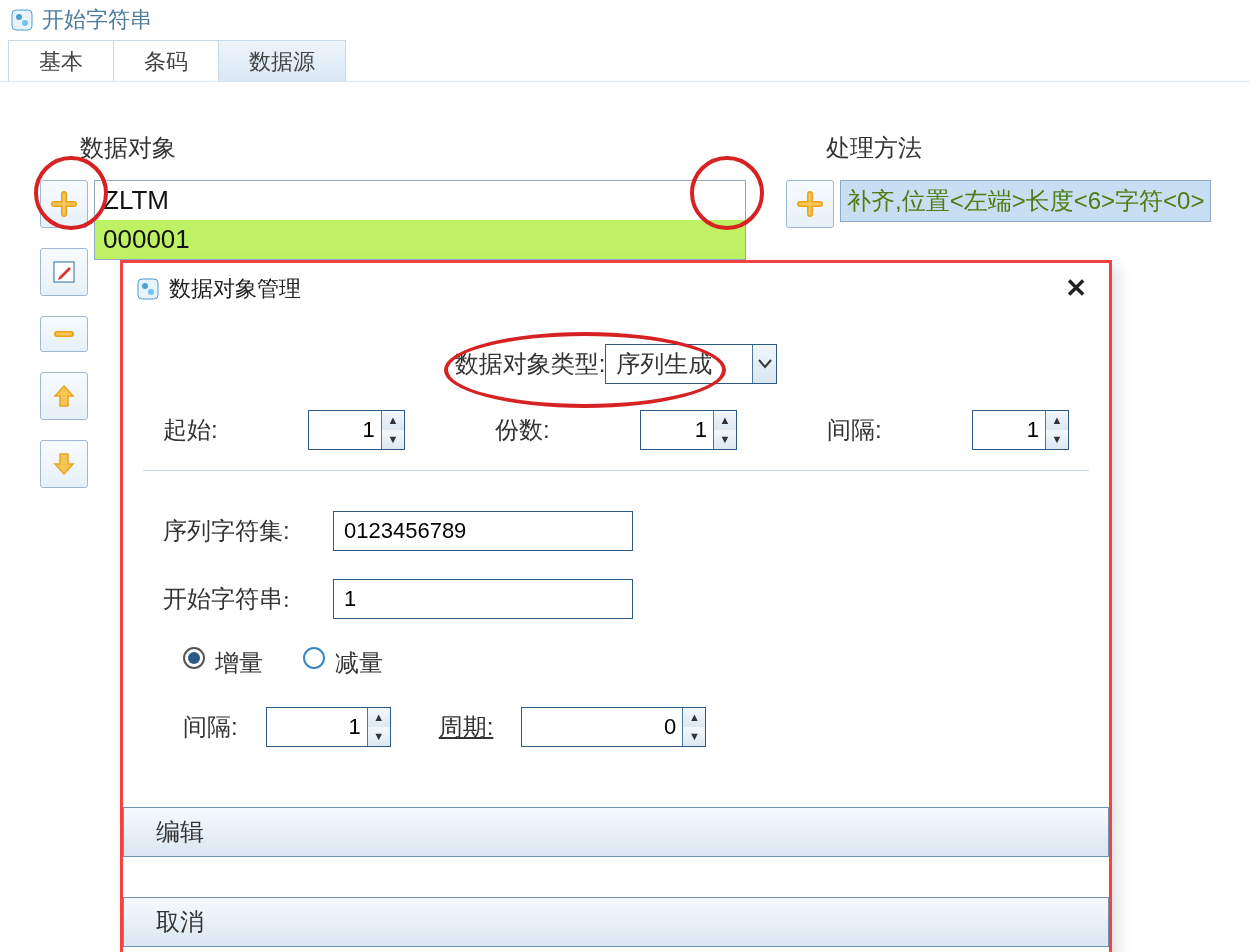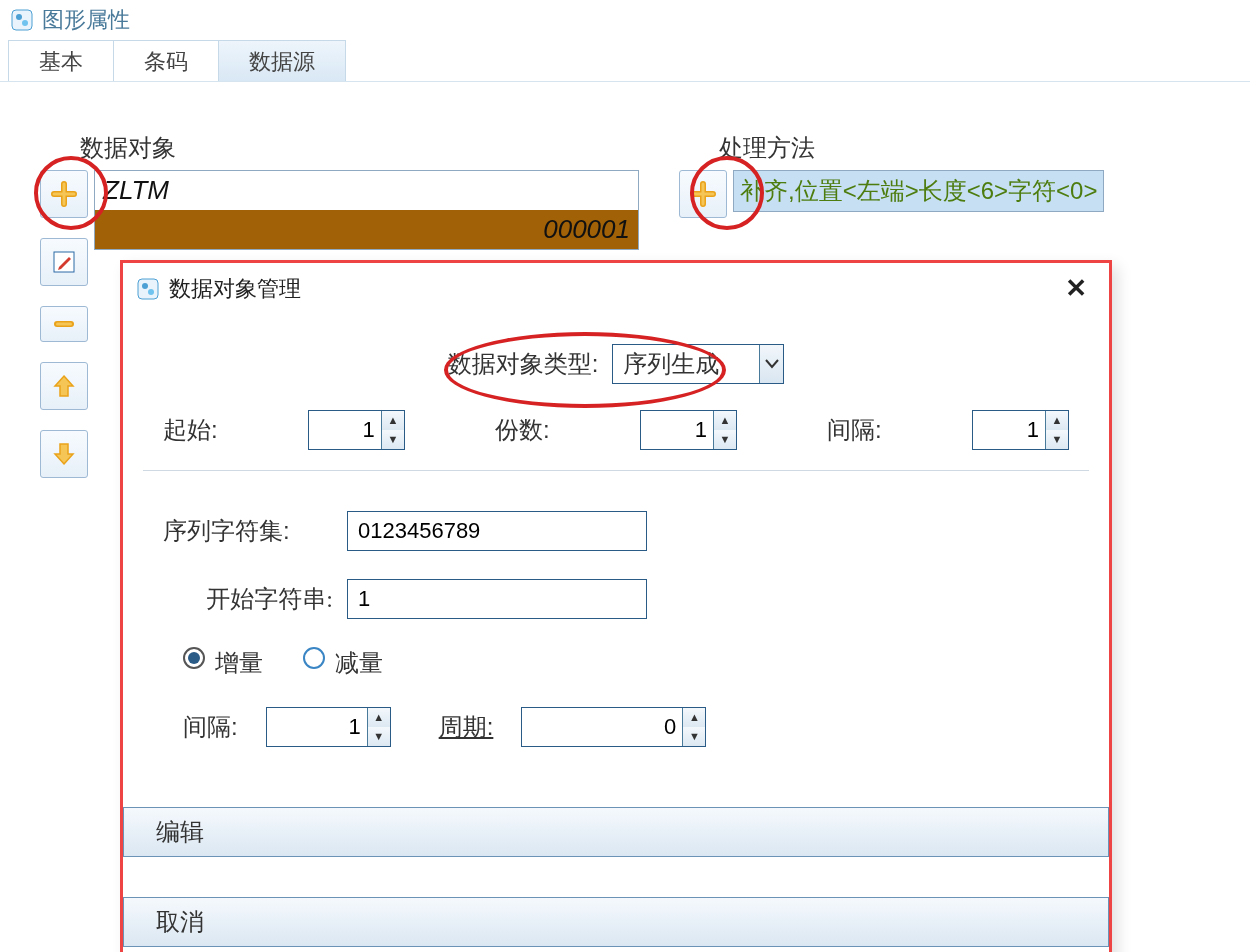--- a/index.html
+++ b/index.html
@@ -13,44 +13,44 @@
 
 .tabs { border-bottom: 1px solid #d6e4ef; padding-left: 8px; display: flex; gap: 0; background:#fff; }
 .tab { padding: 6px 30px 4px; border: 1px solid #c6d9e8; border-bottom: none; background: #fff; font-size: 22px; color:#444; cursor:pointer; margin-right:-1px; }
 .tab.active { background: linear-gradient(#eef5fb,#d9e8f5); }
 
 
 .content { padding: 50px 40px; position: relative; }
 .cols { display: flex; gap: 30px; }
 .col { flex: 0 0 auto; }
 
-.group-label { font-size: 24px; margin-bottom: 6px; padding-left: 40px; }
+.group-label { font-size: 24px; margin-bottom: 16px; padding-left: 40px; }
 
 .obj-row { display: flex; gap: 6px; align-items: flex-start; }
 .icon-col { display:flex; flex-direction:column; gap: 20px; }
 .icon-btn { width: 48px; height: 48px; border: 1px solid #9db9d4; background: linear-gradient(#f7fbff,#e7f0f8); display:flex; align-items:center; justify-content:center; cursor:pointer; border-radius:3px; }
 .icon-btn.minus { height: 36px; }
 
-.listbox { border: 1px solid #8fa9c3; width: 545px; background:#fff;font-style:italic; }
+.listbox { border: 1px solid #8fa9c3; width: 652px; background:#fff; }
 .listbox .item { padding: 4px 8px; font-size: 26px; color:#111; }
-.listbox .item.selected { background: #a16207; text-align: right; }
+.listbox .item.selected { background: #bef264; }
 
 .proc-list { border: 1px solid #8fa9c3; background:#fff; }
 .proc-item { padding: 4px 6px; font-size: 24px; color:#4d7c0f; background:#c7dff2; white-space:nowrap; }
 
 .red-circle { position:absolute; border: 4px solid #d62222; border-radius: 50%; pointer-events:none; }
 
 
 .modal { position:absolute; left:120px; top:260px; width:992px; background:#fff; border:3px solid #ef4444; box-shadow: 6px 6px 14px rgba(0,0,0,0.12); z-index:100; }
 .modal-titlebar { display:flex; align-items:center; padding:8px 14px; gap:10px; font-size:22px; color:#222; }
 .modal-titlebar .spacer { flex:1; }
 .close-x { font-size:26px; font-weight:bold; cursor:pointer; padding:2px 8px; }
 
 .modal-top { padding: 30px 40px 20px; display:flex; flex-direction:column; gap:26px; }
-.row { display:flex; align-items:center; gap:14px; flex-wrap:nowrap; }
+.row { display:flex; align-items:center; flex-wrap:nowrap; }
 .lbl { font-size:24px; color:#333; white-space:nowrap; }
 .sel-wrap { border:1px solid #2a5b87; display:flex; align-items:center; height:40px; background:#fff; }
 .sel-wrap .sel-text { padding: 4px 40px 4px 10px; font-size:24px; }
 .sel-wrap .sel-arrow { width:24px; height:38px; border-left:1px solid #4a7a9a; display:flex; align-items:center; justify-content:center; background:linear-gradient(#f1f6fb,#d9e6f1); }
 .num-wrap { display:flex; align-items:center; border:1px solid #2a5b87; height:40px; background:#fff; }
 .num-wrap input { border:none; width:72px; text-align:right; padding:4px 6px; font-size:22px; outline:none; }
 .num-wrap .spin { display:flex; flex-direction:column; border-left:1px solid #4a7a9a; }
 .num-wrap .spin .s { width:22px; height:19px; font-size:11px; line-height:1; display:flex; align-items:center; justify-content:center; cursor:pointer; background:linear-gradient(#f3f8fc,#dce8f2); }
 hr.div { border:none; border-top:1px solid #cfd9e3; margin: 0 20px; }
 .modal-body { padding: 40px 40px 20px; display:flex; flex-direction:column; gap:28px; }
@@ -73,21 +73,21 @@
 <body>
 
 <div class="titlebar">
   <span class="app-icon">
     <svg width="22" height="22" viewBox="0 0 22 22">
         <rect x="1" y="1" width="20" height="20" rx="4" fill="#e8f3fb" stroke="#4da0d4"></rect>
         <circle cx="8" cy="8" r="3" fill="#4da0d4"></circle>
         <circle cx="14" cy="14" r="3" fill="#6fc3ee"></circle>
       </svg>
   </span>
-  <span class="title-text">图形属性</span>
+  <span class="title-text">开始字符串</span>
 </div>
 
 <div class="tabs">
   <div class="tab">基本</div>
   <div class="tab">条码</div>
   <div class="tab active">数据源</div>
 </div>
 
 <div class="content">
   <div class="cols">
@@ -223,21 +223,21 @@
   </div>
 
   <hr class="div">
 
   <div class="modal-body">
     <div class="row">
       <span class="lbl" style="width:170px; text-align:left;">序列字符集:</span>
       <input class="txtinput" value="0123456789" style="">
     </div>
     <div class="row">
-      <span class="lbl" style="width:170px; text-align:right;font-family:Liberation Serif, serif;">开始字符串:</span>
+      <span class="lbl" style="width:170px; text-align:left;font-family:Liberation Serif, serif;">开始字符串:</span>
       <input class="txtinput" value="1" style="">
     </div>
     <div class="radio-row">
       <div class="radio">
         <span class="dot checked"></span>
         <span>增量</span>
       </div>
       <div class="radio">
         <span class="dot empty"></span>
         <span>减量</span>

